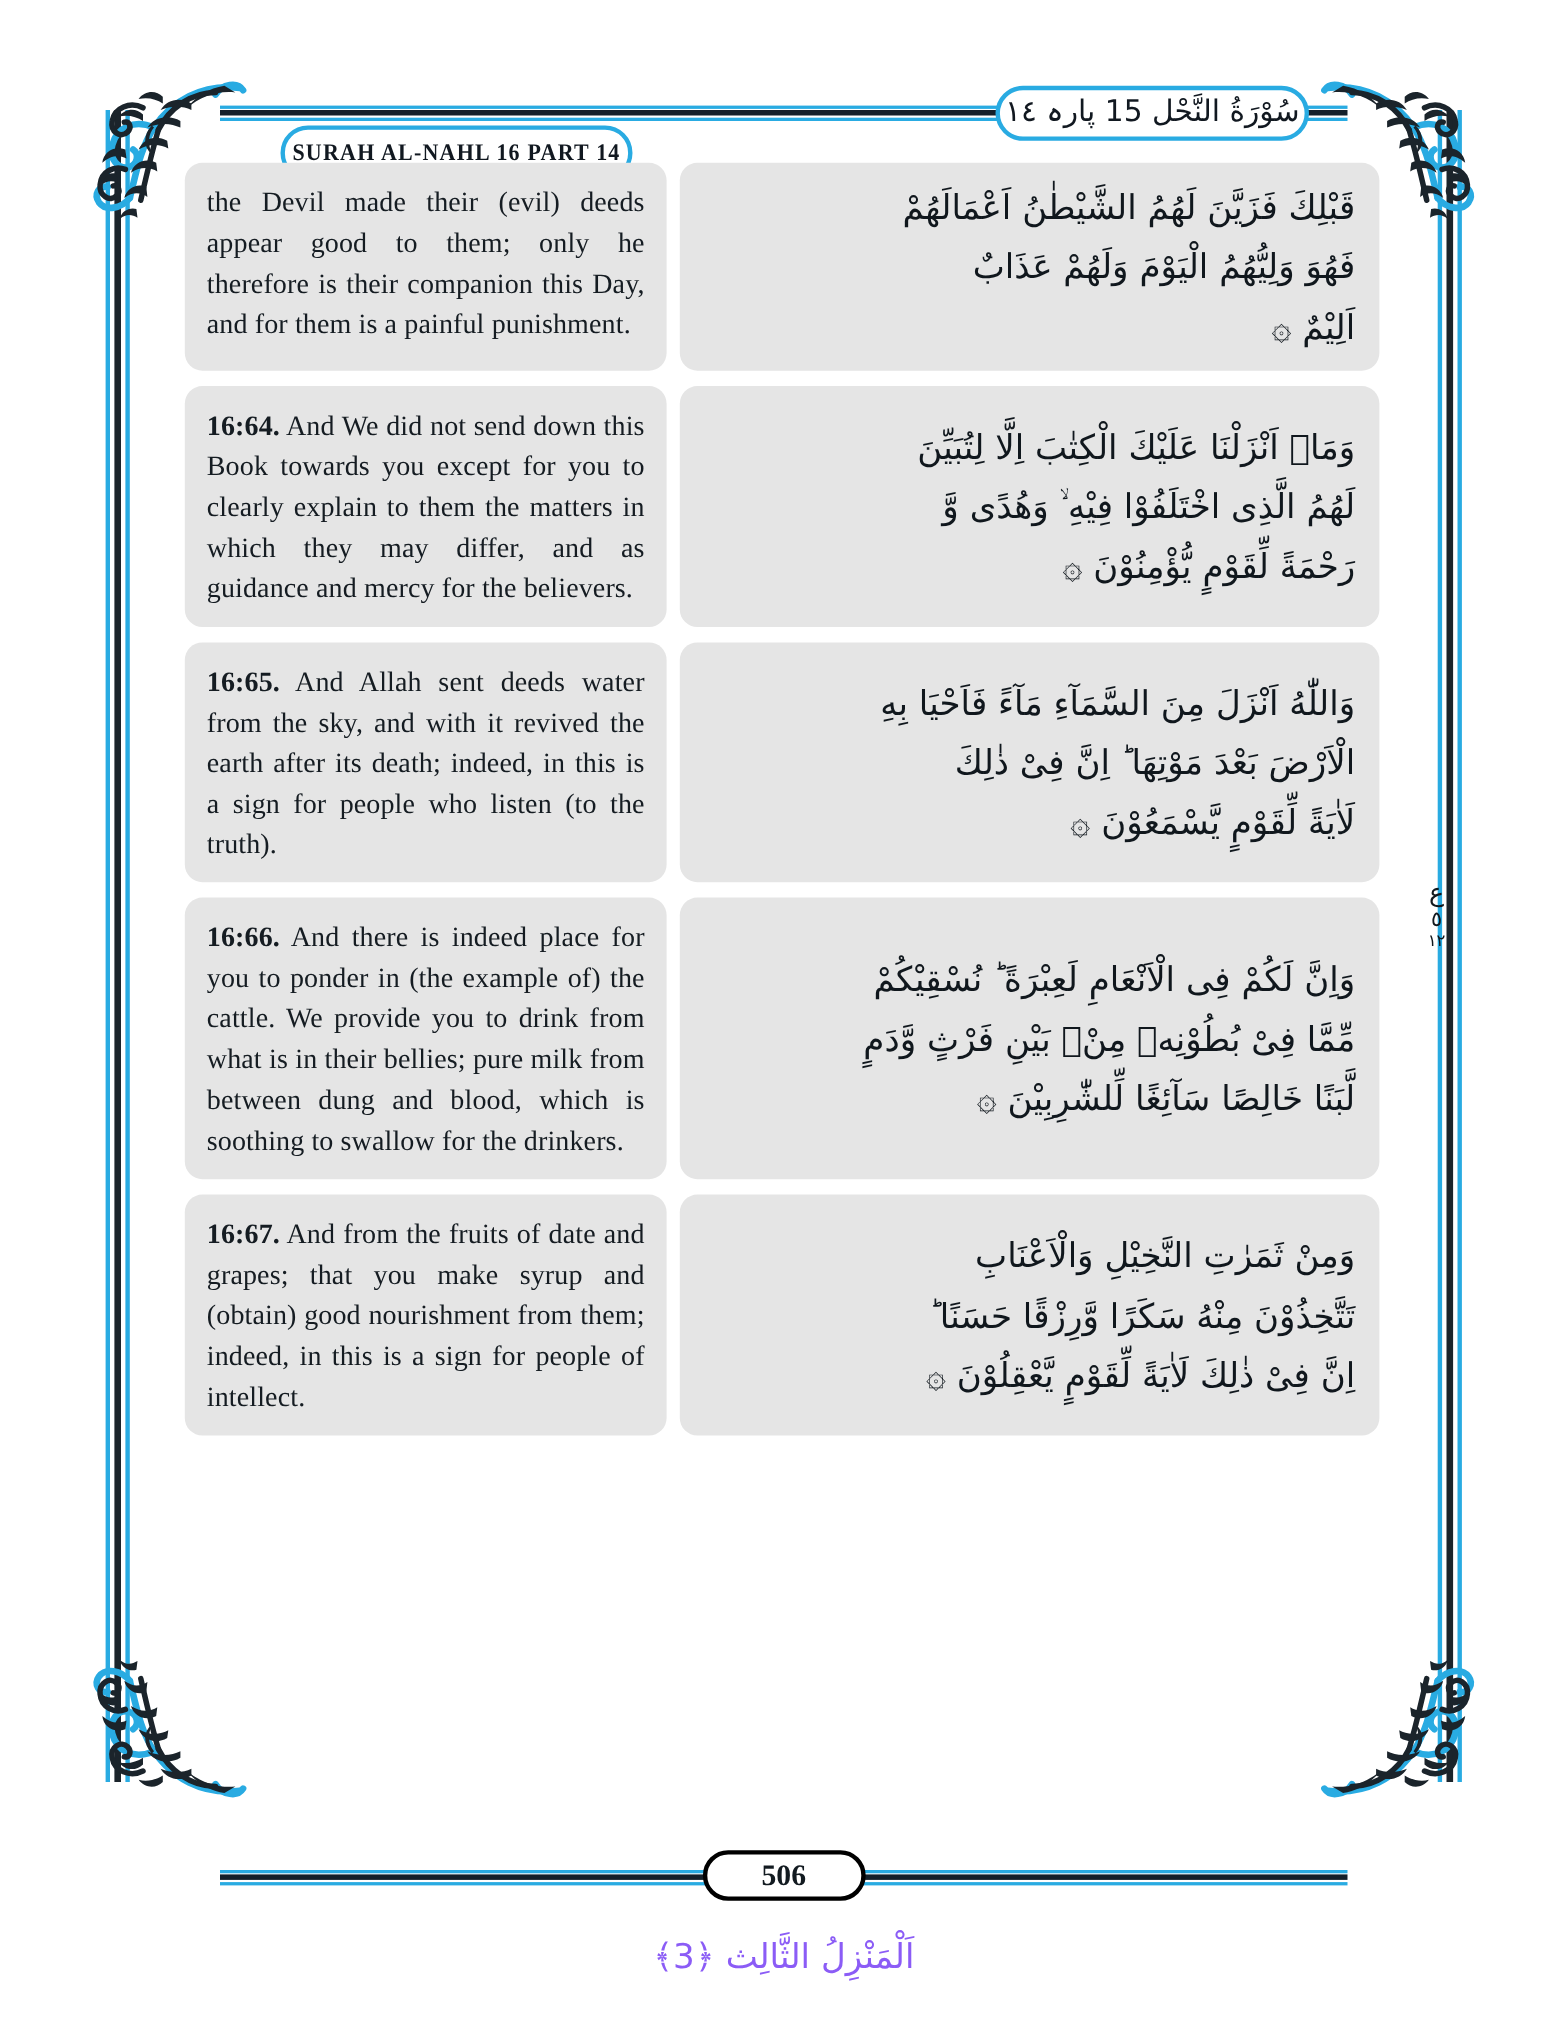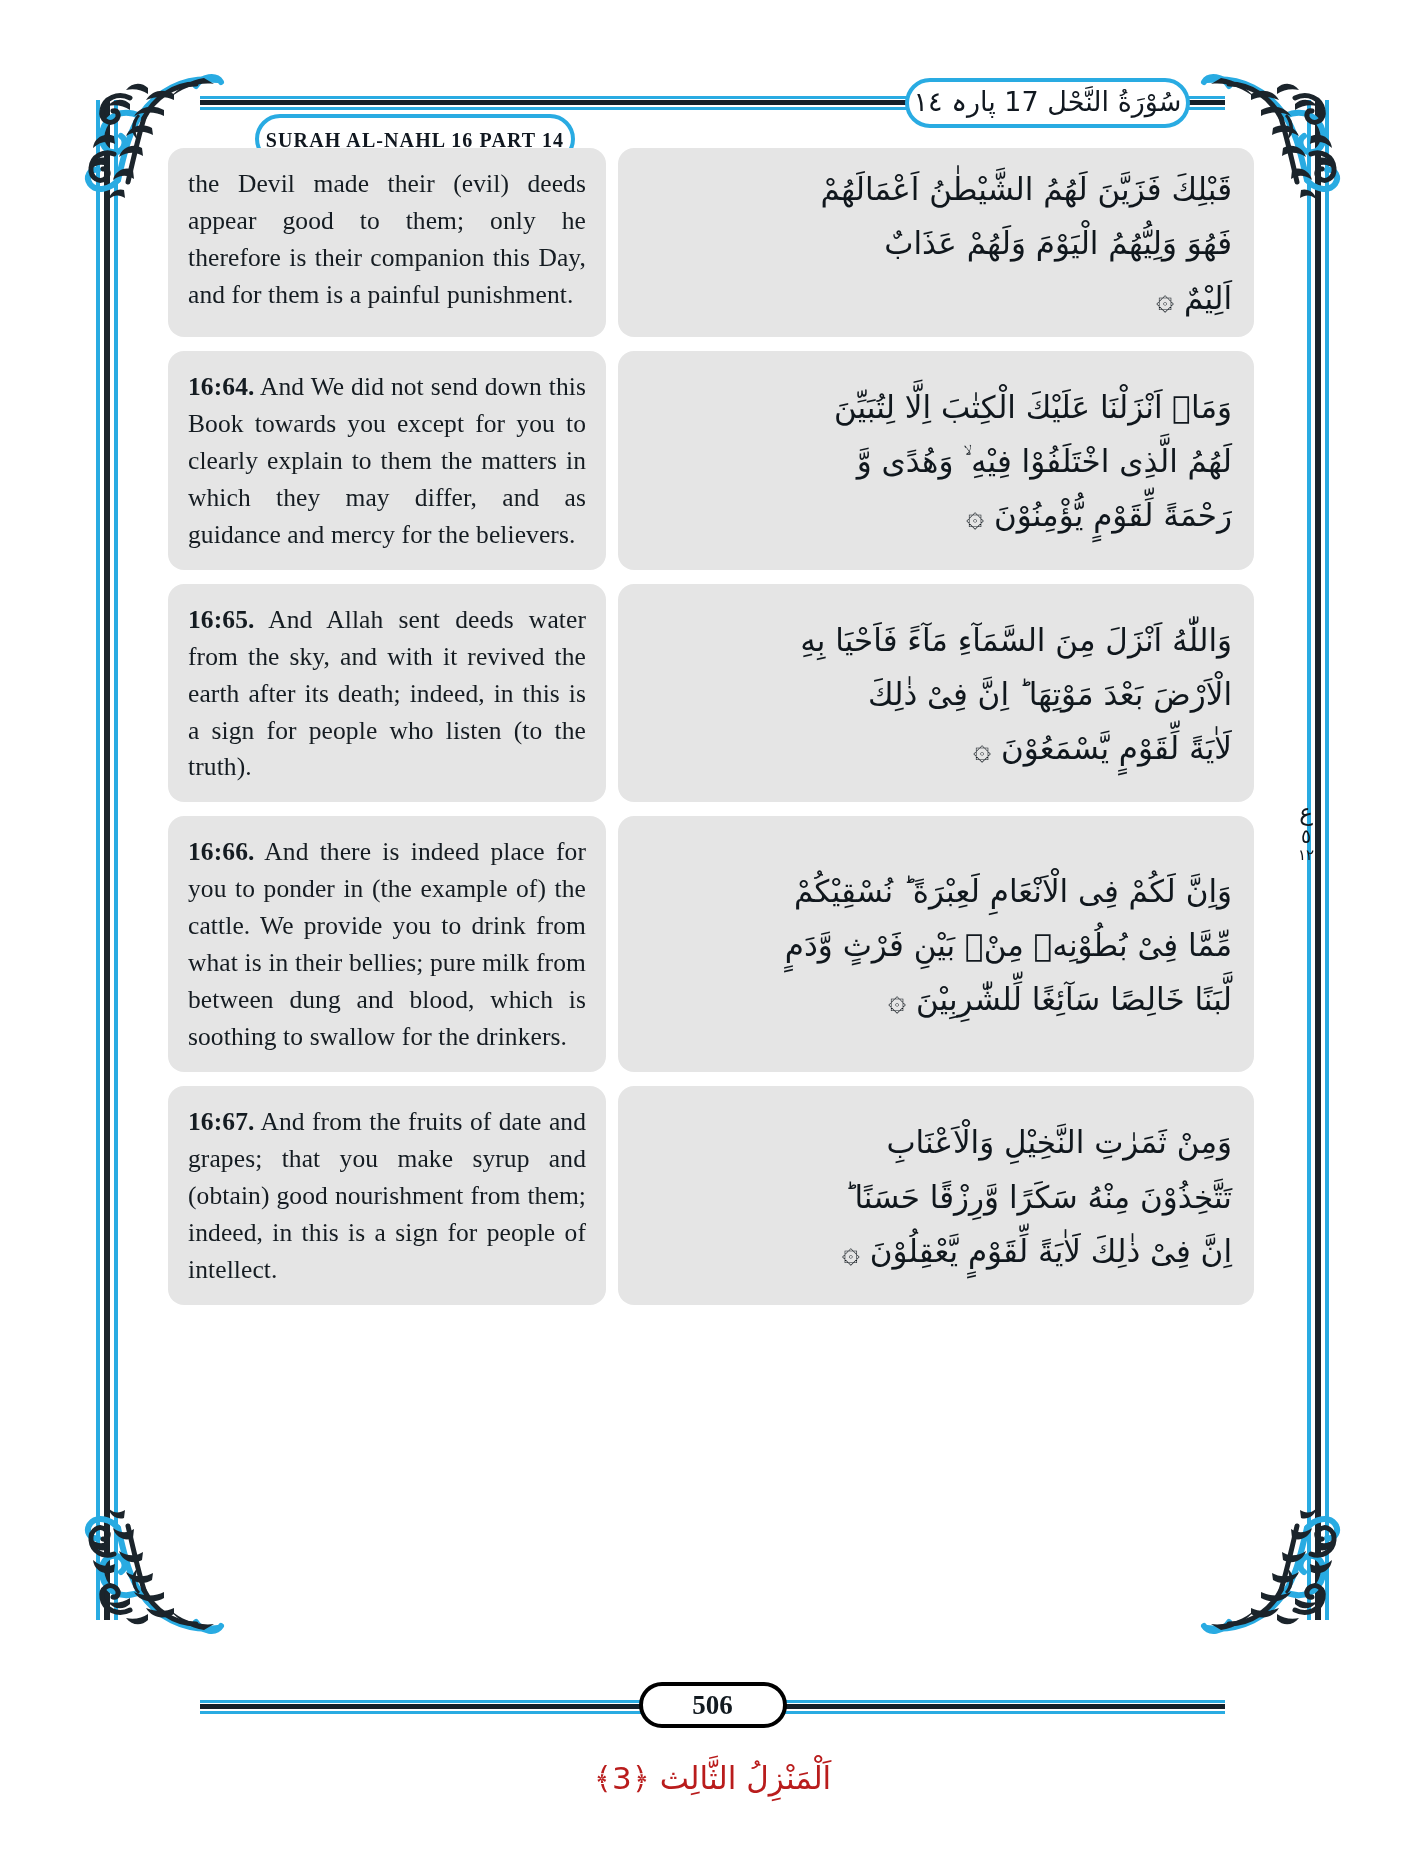--- a/index.html
+++ b/index.html
@@ -167,21 +167,21 @@
     color: #121a20;
     font-family: "Liberation Serif", "DejaVu Serif", serif;
   }
   .footer-arabic {
     position: absolute;
     left: 0; right: 0;
     top: 1760px;
     text-align: center;
     font-family: "DejaVu Sans", sans-serif;
     font-size: 31px;
-    color: #b91c1c;
+    color: #8b5cf6;
     direction: rtl;
   }
   .footer-url {
     position: absolute;
     left: 0; right: 0;
     top: 1812px;
     text-align: center;
     font-family: "DejaVu Sans", sans-serif;
     font-size: 22px;
     color: #23303a;
@@ -205,21 +205,21 @@
     <div class="l1"></div>
       <div class="l2"></div>
       <div class="l3"></div>
   </div>
 
   <div class="header-band">
     <div class="pill pill-left">
       <span class="header-title">SURAH AL-NAHL 16 PART 14</span>
     </div>
     <div class="pill pill-right">
-      <span class="header-arabic">سُوْرَةُ النَّحْل 17 پارہ ١٤</span>
+      <span class="header-arabic">سُوْرَةُ النَّحْل 15 پارہ ١٤</span>
     </div>
   </div>
 
   <div class="corner c-tl">
     <svg viewBox="0 0 150 150" xmlns="http://www.w3.org/2000/svg">
       <g fill="none" stroke="#29abe2" stroke-width="6" stroke-linecap="round">
         <path d="M140 22 C105 18 78 34 62 58 C50 76 46 98 40 122"></path>
         <path d="M62 58 C44 50 28 58 24 74 C21 86 29 96 39 94 C47 92 49 82 43 78"></path>
         <path d="M40 122 C32 132 18 134 12 126 C7 119 12 110 20 112"></path>
         <path d="M118 28 C124 18 138 16 143 24"></path>

